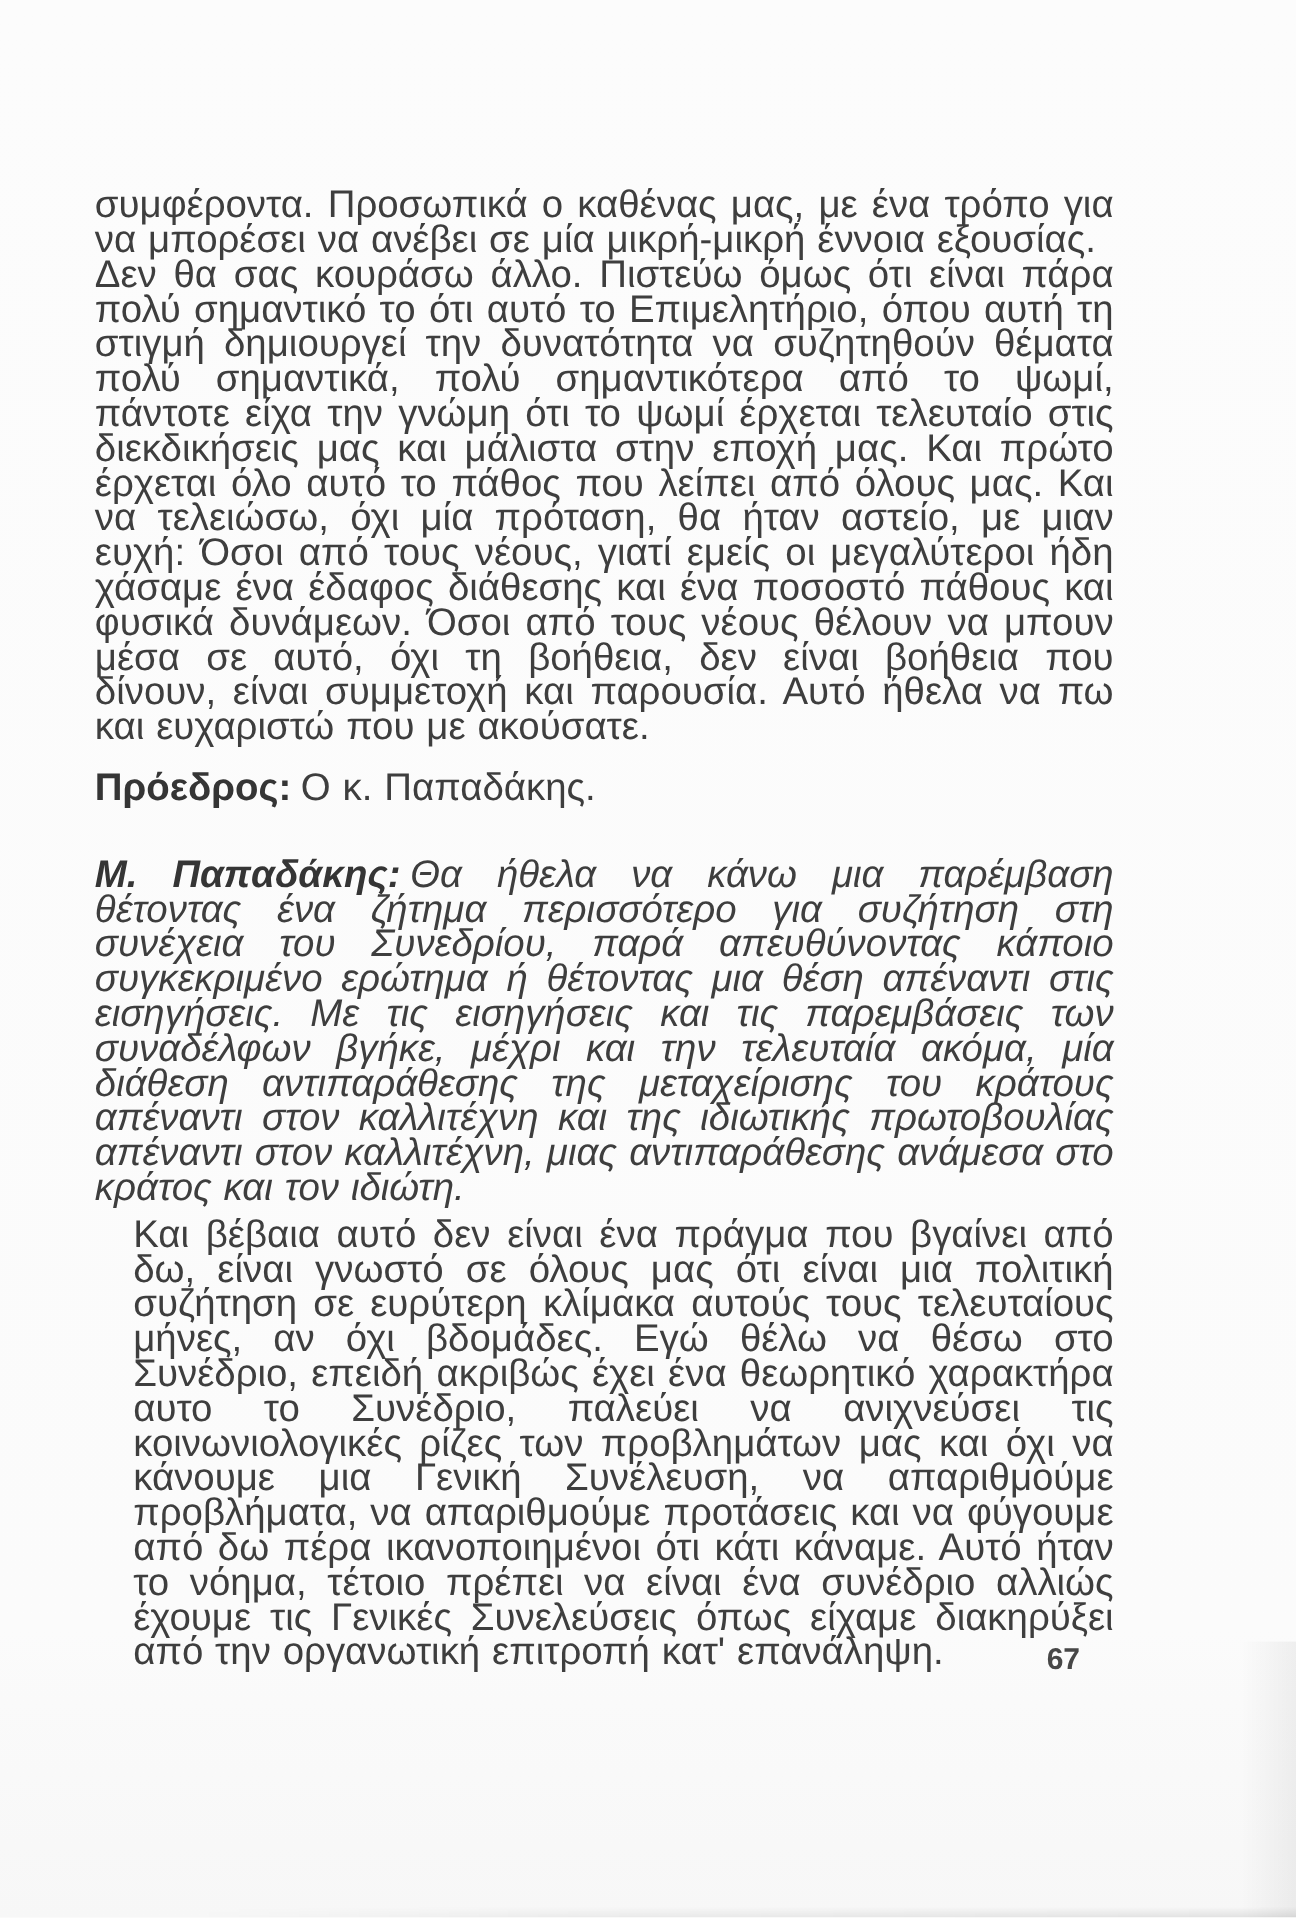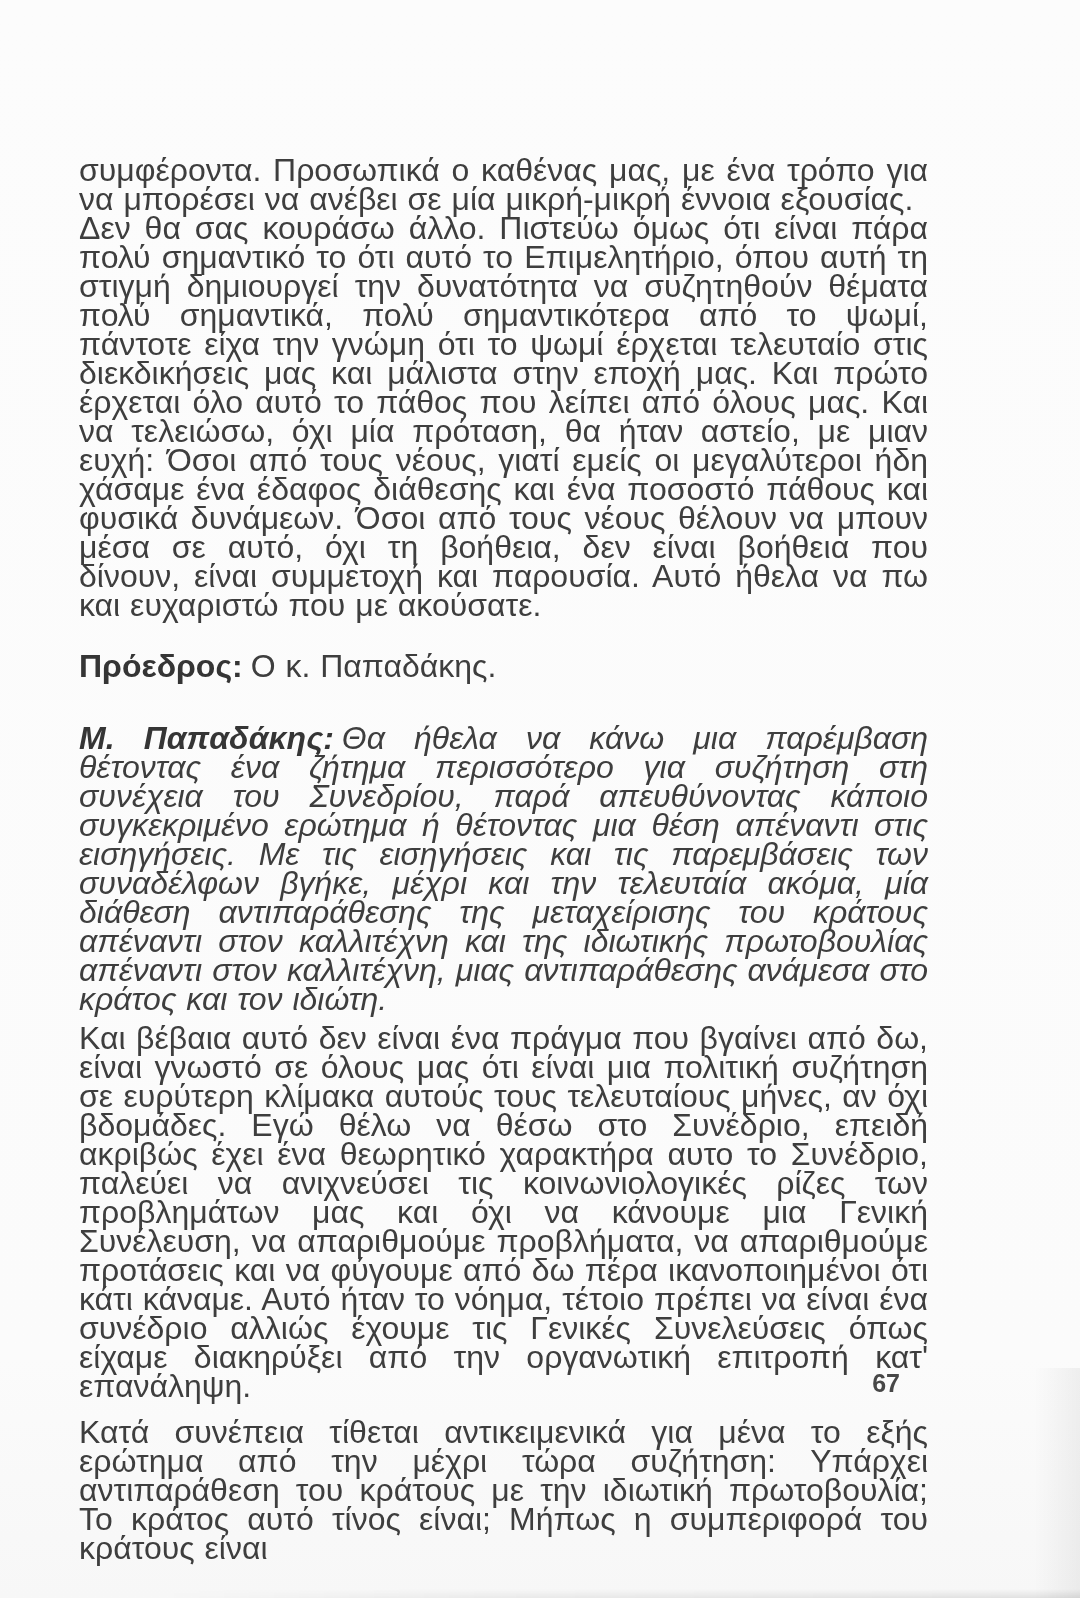--- a/index.html
+++ b/index.html
@@ -26,23 +26,23 @@
     top: 156px;
     width: 849px;
     font-size: 32px;
     line-height: 29px;
     color: #3e3e3e;
     text-align: justify;
     text-justify: inter-word;
     word-spacing: 1px;
   }
   .para { margin: 0; }
-  .president-line { margin-top: 32px; }
+  .president-line { margin-top: 22px; }
   .speech-first  { margin-top: 43px; font-style: italic; }
-  .speech        { margin-top: 10px; }
+  .speech        { margin-top: 10px; margin-left: 32px; }
   .speech-last   { margin-top: 17px; }
   .speaker {
     font-weight: bold;
     color: #353535;
     padding-right: 0.25em;
   }
   .page-number {
     position: absolute;
     left: 80px;
     top: 1369px;
@@ -87,21 +87,20 @@
     <p class="para president-line">
       <strong class="speaker">Πρόεδρος:</strong><span>Ο κ. Παπαδάκης.</span>
     </p>
 
     <p class="para speech-first">
       <strong class="speaker">Μ. Παπαδάκης:</strong><span>Θα ήθελα να κάνω μια παρέμβαση θέτοντας ένα ζήτημα περισσότερο για συζήτηση στη συνέχεια του Συνεδρίου, παρά απευθύνοντας κάποιο συγκεκριμένο ερώτημα ή θέτοντας μια θέση απέναντι στις εισηγήσεις. Με τις εισηγήσεις και τις παρεμβάσεις των συναδέλφων βγήκε, μέχρι και την τελευταία ακόμα, μία διάθεση αντιπαράθεσης της μεταχείρισης του κράτους απέναντι στον καλλιτέχνη και της ιδιωτικής πρωτοβουλίας απέναντι στον καλλιτέχνη, μιας αντιπαράθεσης ανάμεσα στο κράτος και τον ιδιώτη.</span>
     </p>
 
     <p class="para speech">Και βέβαια αυτό δεν είναι ένα πράγμα που βγαίνει από δω, είναι γνωστό σε όλους μας ότι είναι μια πολιτική συζήτηση σε ευρύτερη κλίμακα αυτούς τους τελευταίους μήνες, αν όχι βδομάδες. Εγώ θέλω να θέσω στο Συνέδριο, επειδή ακριβώς έχει ένα θεωρητικό χαρακτήρα αυτο το Συνέδριο, παλεύει να ανιχνεύσει τις κοινωνιολογικές ρίζες των προβλημάτων μας και όχι να κάνουμε μια Γενική Συνέλευση, να απαριθμούμε προβλήματα, να απαριθμούμε προτάσεις και να φύγουμε από δω πέρα ικανοποιημένοι ότι κάτι κάναμε. Αυτό ήταν το νόημα, τέτοιο πρέπει να είναι ένα συνέδριο αλλιώς έχουμε τις Γενικές Συνελεύσεις όπως είχαμε διακηρύξει από την οργανωτική επιτροπή κατ' επανάληψη.</p>
 
-    <p class="para speech speech-last">Κατά συνέπεια τίθεται αντικειμενικά για μένα το εξής ερώτημα από την μέχρι τώρα συζήτηση: Υπάρχει αντιπαράθεση του κράτους με την ιδιωτική πρωτοβουλία; Το κράτος αυτό τίνος είναι; Μήπως η συμπεριφορά του κράτους είναι</p>
 
   </main>
 
   <div class="page-number">67</div>
 
   <div class="scan-shadow-bottom"></div>
   <div class="scan-shadow-corner"></div>
 
 </div>
 

